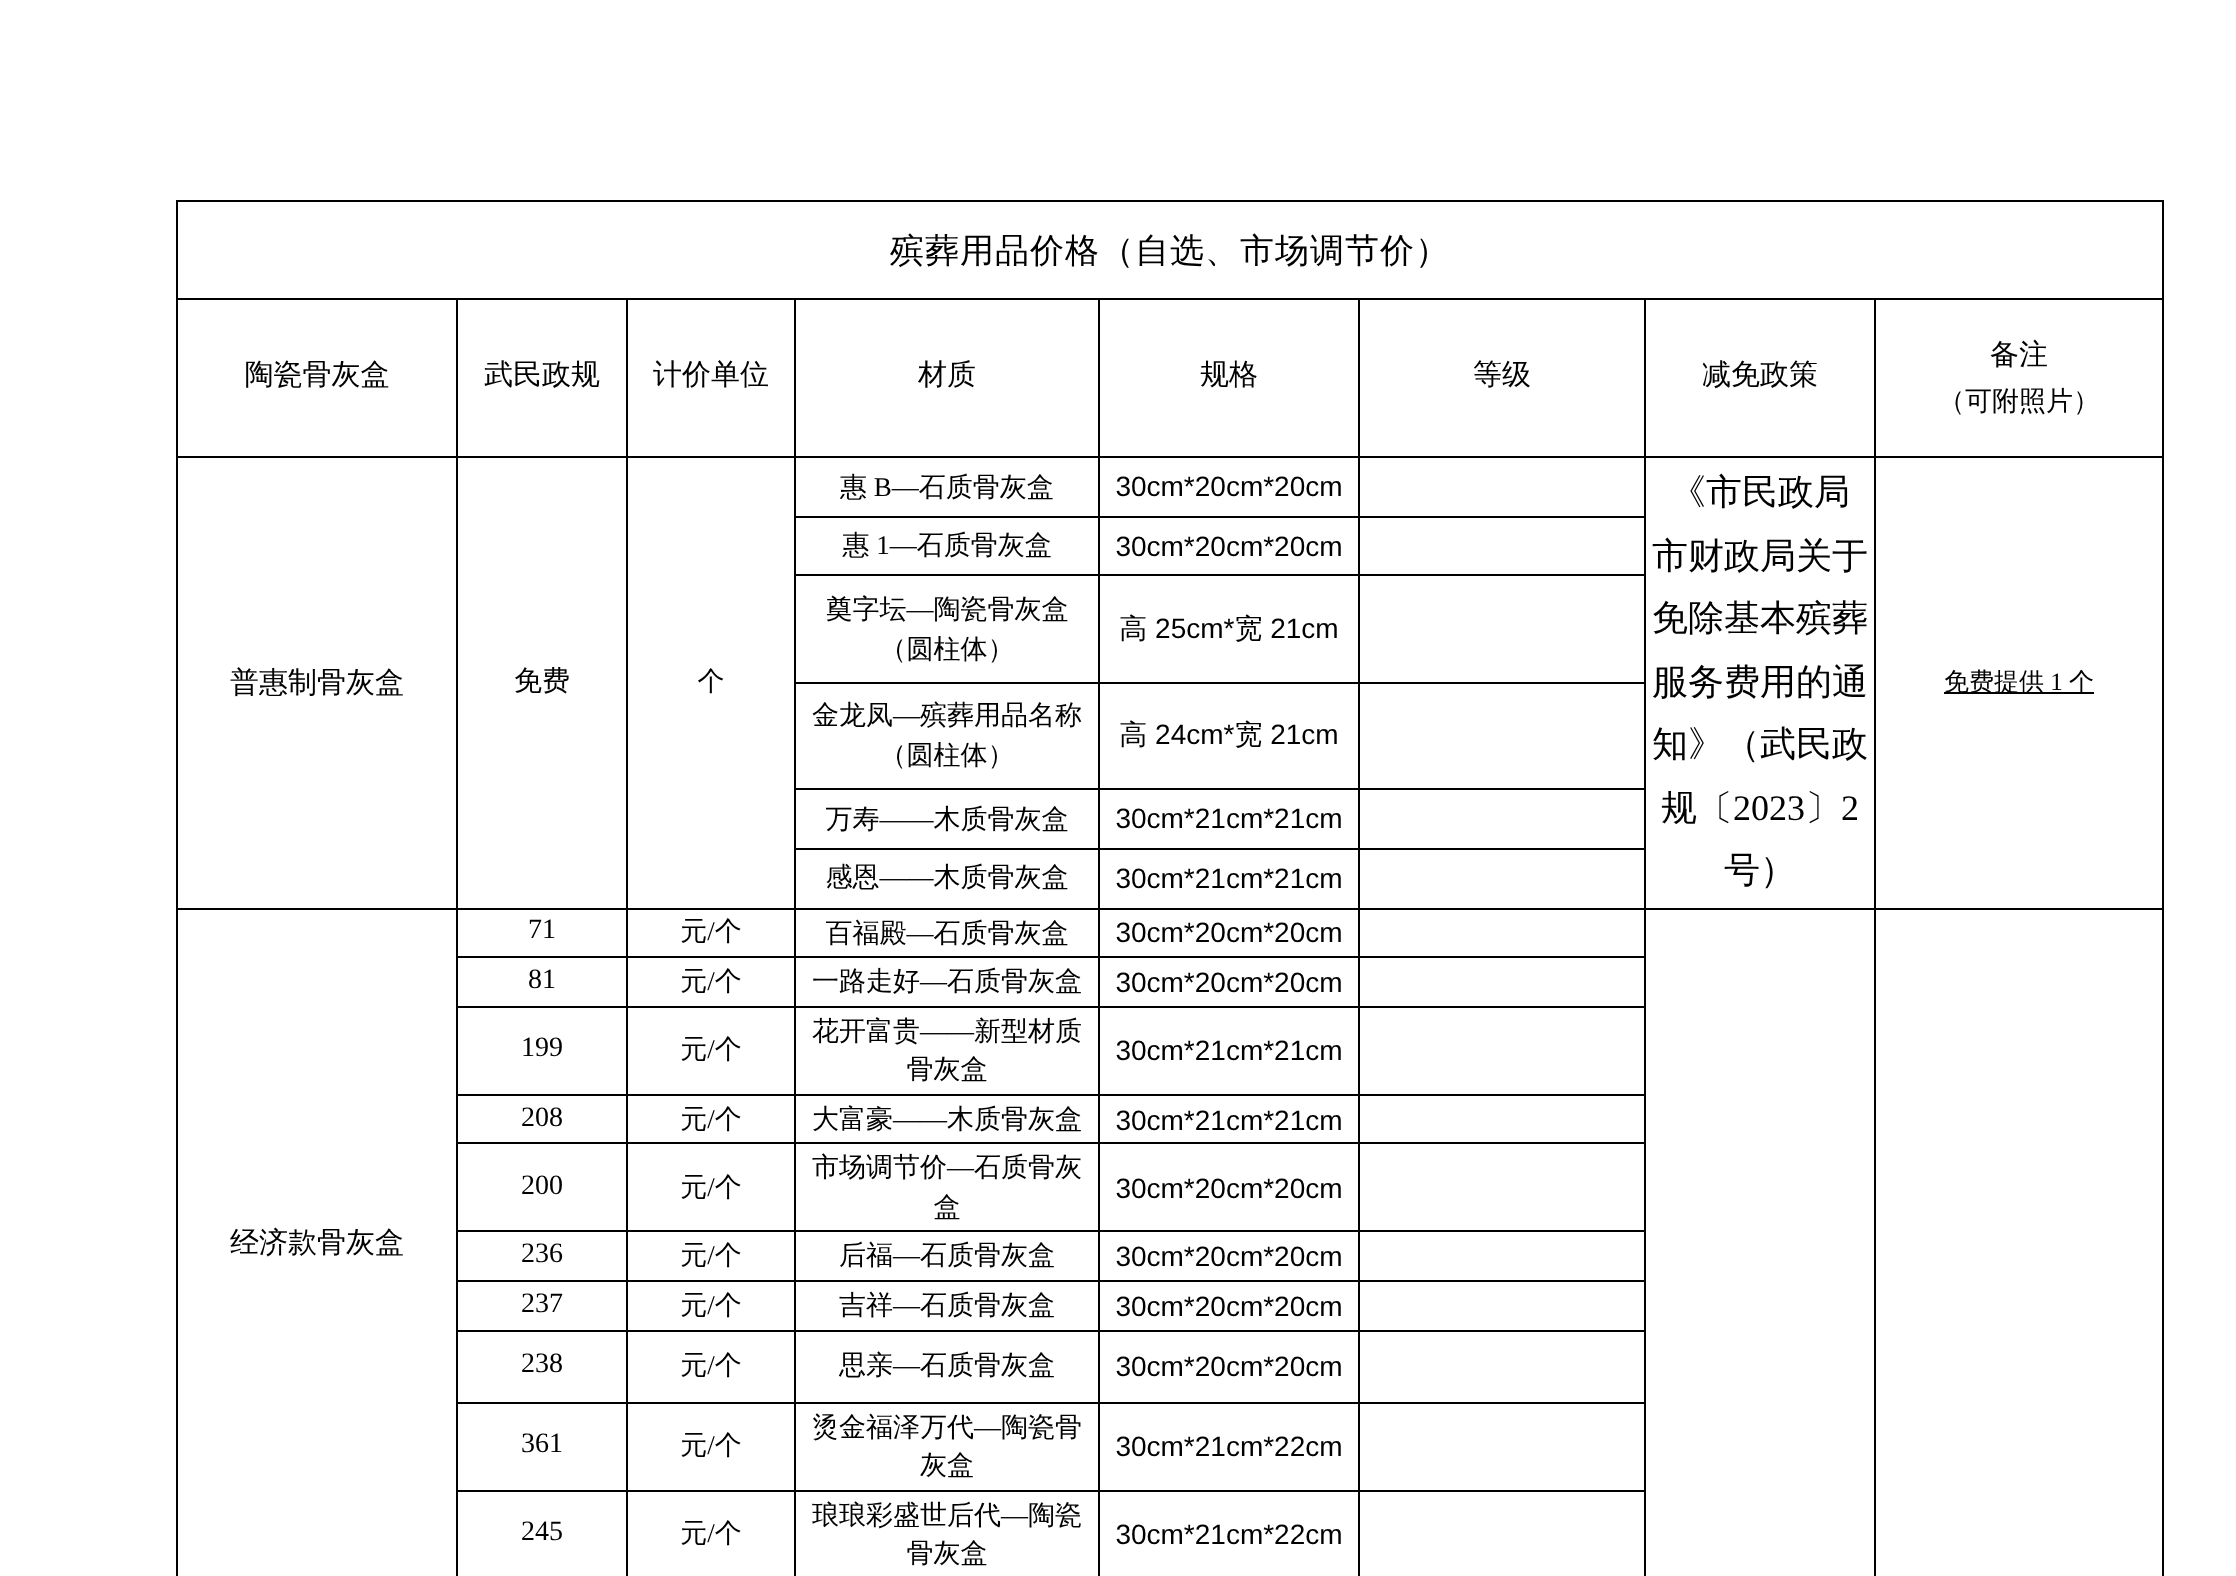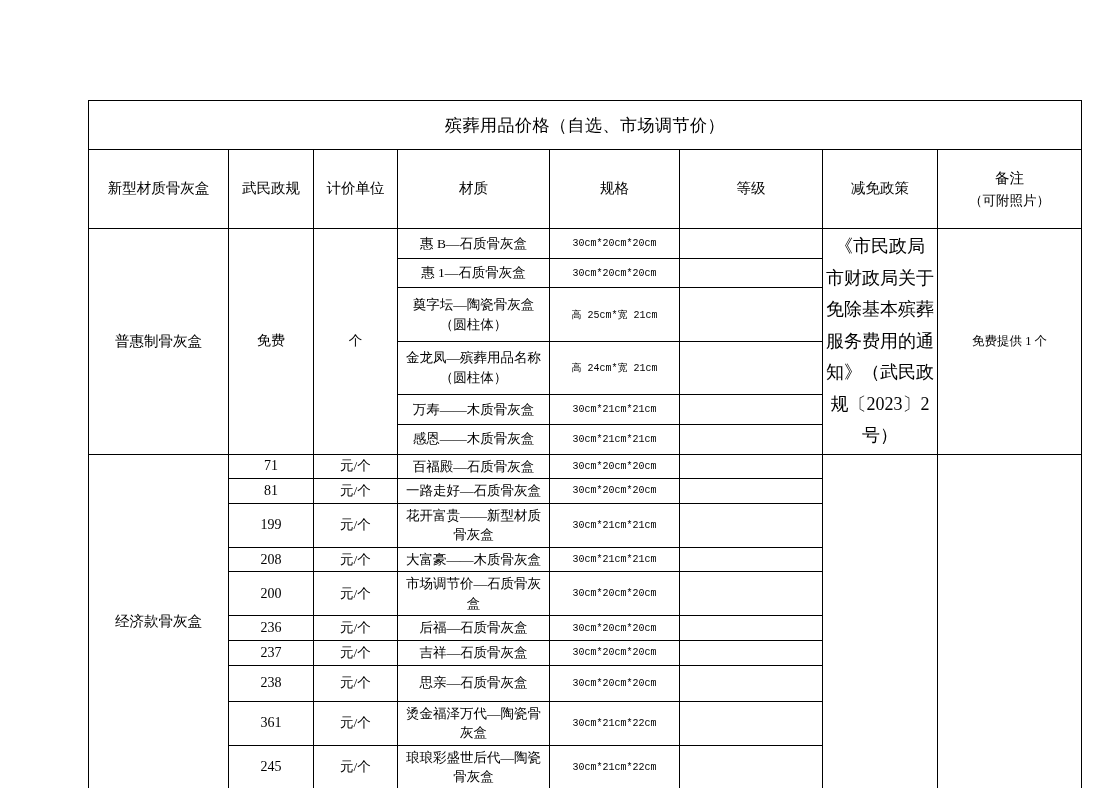--- a/index.html
+++ b/index.html
@@ -63,31 +63,32 @@
     font-size: 14px;
   }
   .unit-cell {
     font-size: 13.5px;
   }
   .mat-cell {
     font-size: 13.5px;
     line-height: 1.45;
   }
   .spec-cell {
-    font-size: 10px;
-    font-family: Liberation Mono, monospace;
+    font-size: 14px;
+    font-family: Liberation Sans, sans-serif;
   }
   .policy-cell {
     font-size: 18px;
     line-height: 1.75;
     text-align: left;
     padding: 4px 7px;
   }
   .note-cell {
     font-size: 12.5px;
+    text-decoration: underline;
   }
   .r1 { height: 23px; }
   .r2 { height: 36px; }
   .blank-col { }
   
   col.c0 { width: 140px; }
   col.c1 { width: 85px; }
   col.c2 { width: 84px; }
   col.c3 { width: 152px; }
   col.c4 { width: 130px; }
@@ -109,21 +110,21 @@
         <col class="c4">
           <col class="c5">
           <col class="c6">
           <col class="c7">
       </colgroup>
       <tbody>
         <tr>
           <td class="doc-title" colspan="8">殡葬用品价格（自选、市场调节价）</td>
         </tr>
         <tr class="hdr">
-          <td>新型材质骨灰盒</td>
+          <td>陶瓷骨灰盒</td>
           <td>武民政规</td>
           <td>计价单位</td>
           <td>材质</td>
           <td>规格</td>
           <td>等级</td>
           <td>减免政策</td>
           <td class="remark-cell">
             <span>备注</span>
             <span class="remark-sub">（可附照片）</span>
           </td>

